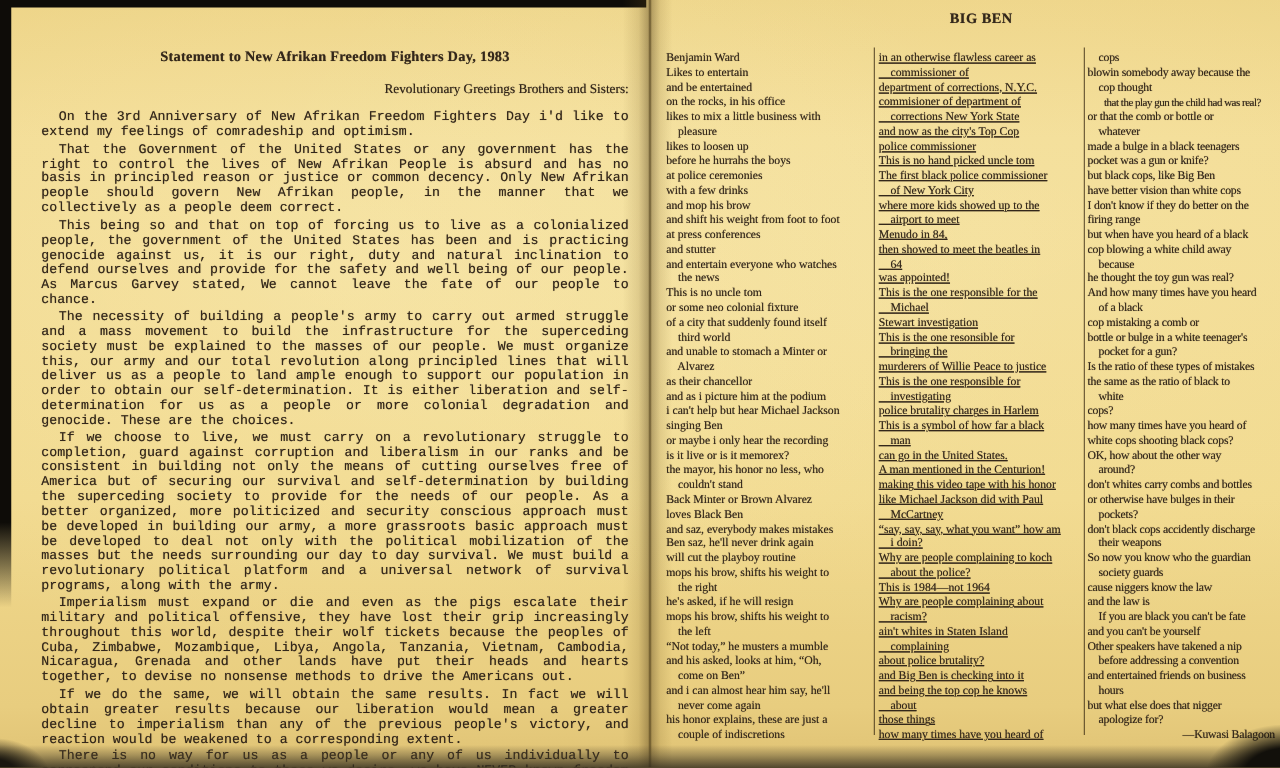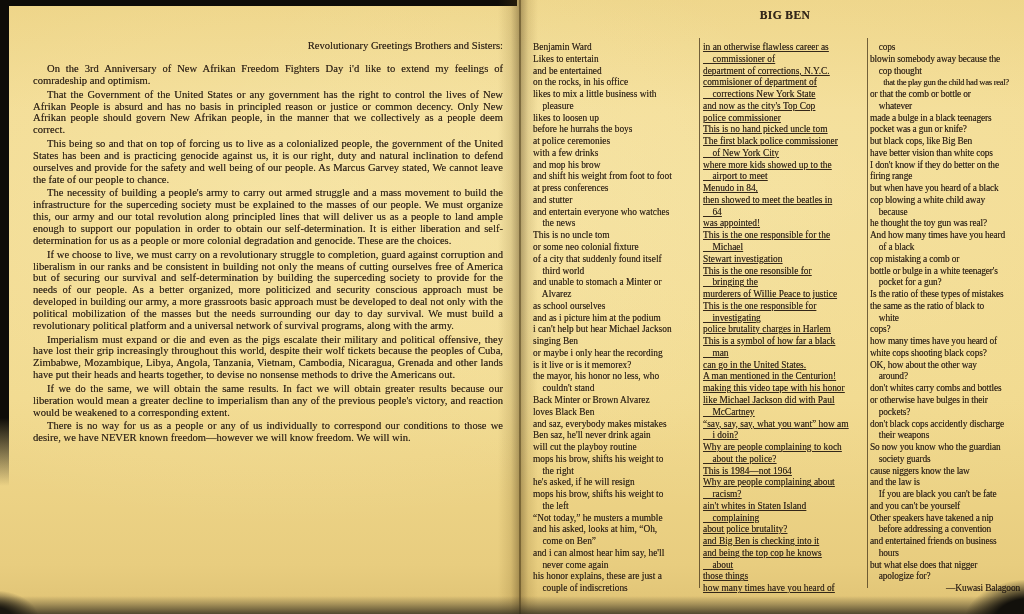--- a/index.html
+++ b/index.html
@@ -26,21 +26,21 @@
     background:linear-gradient(180deg, rgba(70,62,42,0) 0%, rgba(70,62,42,0.38) 45%, rgba(48,43,30,0.8) 100%); }
   .corner-br { position:absolute; right:-6px; bottom:-6px; width:64px; height:40px;
     background:radial-gradient(ellipse at bottom right, #12100b 38%, rgba(18,16,11,0) 72%); }
   .corner-bl { position:absolute; left:-6px; bottom:-6px; width:46px; height:30px;
     background:radial-gradient(ellipse at bottom left, #1a1710 30%, rgba(26,23,16,0) 70%); }
 
   
   .page-left { position:absolute; left:33px; top:40px; width:470px; }
   .stmt-title { font-size:11.5px; font-weight:bold; text-align:center; margin:0 0 14px 0; letter-spacing:0.2px; }
   .salutation { font-size:10.6px; margin:0 0 12px 0;text-align:right; }
-  .para { font-size:10.6px; line-height:11.85px; text-align:justify; text-indent:14px; margin:0 0 2px 0; }
+  .para { font-size:10.6px; line-height:11.85px; text-align:justify; text-indent:14px; margin:0 0 2px 0;font-family:Liberation Mono, monospace; }
   .signoff { font-size:10.8px; text-align:right; margin:14px 8px 0 0; }
   .signature-left { font-size:10.8px; text-align:right; margin:12px 30px 0 0; }
 
   
   .page-right { position:absolute; left:530px; top:0; width:494px; height:614px; }
   .poem-title { position:absolute; left:172px; top:9px; width:166px; text-align:center;
     font-size:11.5px; font-weight:bold; margin:0; letter-spacing:0.4px; }
   .rule { position:absolute; top:38px; width:1px; height:550px; background:rgba(58,43,18,0.7); }
   .rule1 { left:169px; } .rule2 { left:337px; }
   .col { position:absolute; top:42px; font-size:9.4px; line-height:11.76px; }
@@ -55,20 +55,21 @@
 <body>
 
 <div class="scan ink">
 
   <div class="edge-top"></div>
   <div class="edge-left"></div>
   <div class="gutter"></div>
   <div class="gutter-line"></div>
 
   <div class="page-left">
+    <h1 class="stmt-title">Statement to New Afrikan Freedom Fighters Day, 1983</h1>
     <p class="salutation">Revolutionary Greetings Brothers and Sisters:</p>
     <div>
         <div class="para">On the 3rd Anniversary of New Afrikan Freedom Fighters Day i'd like to extend my feelings of comradeship and optimism.</div>
         <div class="para">That the Government of the United States or any government has the right to control the lives of New Afrikan People is absurd and has no basis in principled reason or justice or common decency. Only New Afrikan people should govern New Afrikan people, in the manner that we collectively as a people deem correct.</div>
         <div class="para">This being so and that on top of forcing us to live as a colonialized people, the government of the United States has been and is practicing genocide against us, it is our right, duty and natural inclination to defend ourselves and provide for the safety and well being of our people. As Marcus Garvey stated, We cannot leave the fate of our people to chance.</div>
         <div class="para">The necessity of building a people's army to carry out armed struggle and a mass movement to build the infrastructure for the superceding society must be explained to the masses of our people. We must organize this, our army and our total revolution along principled lines that will deliver us as a people to land ample enough to support our population in order to obtain our self-determination. It is either liberation and self-determination for us as a people or more colonial degradation and genocide. These are the choices.</div>
         <div class="para">If we choose to live, we must carry on a revolutionary struggle to completion, guard against corruption and liberalism in our ranks and be consistent in building not only the means of cutting ourselves free of America but of securing our survival and self-determination by building the superceding society to provide for the needs of our people. As a better organized, more politicized and security conscious approach must be developed in building our army, a more grassroots basic approach must be developed to deal not only with the political mobilization of the masses but the needs surrounding our day to day survival. We must build a revolutionary political platform and a universal network of survival programs, along with the army.</div>
         <div class="para">Imperialism must expand or die and even as the pigs escalate their military and political offensive, they have lost their grip increasingly throughout this world, despite their wolf tickets because the peoples of Cuba, Zimbabwe, Mozambique, Libya, Angola, Tanzania, Vietnam, Cambodia, Nicaragua, Grenada and other lands have put their heads and hearts together, to devise no nonsense methods to drive the Americans out.</div>
         <div class="para">If we do the same, we will obtain the same results. In fact we will obtain greater results because our liberation would mean a greater decline to imperialism than any of the previous people's victory, and reaction would be weakened to a corresponding extent.</div>
         <div class="para">There is no way for us as a people or any of us individually to correspond our conditions to those we desire, we have NEVER known freedom—however we will know freedom. We will win.</div>
@@ -94,21 +95,21 @@
         <div class="pline">at press conferences</div>
         <div class="pline">and stutter</div>
         <div class="pline">and entertain everyone who watches</div>
         <div class="pline">    the news</div>
         <div class="pline">This is no uncle tom</div>
         <div class="pline">or some neo colonial fixture</div>
         <div class="pline">of a city that suddenly found itself</div>
         <div class="pline">    third world</div>
         <div class="pline">and unable to stomach a Minter or</div>
         <div class="pline">    Alvarez</div>
-        <div class="pline">as school ourselves</div>
+        <div class="pline">as their chancellor</div>
         <div class="pline">and as i picture him at the podium</div>
         <div class="pline">i can't help but hear Michael Jackson</div>
         <div class="pline">singing Ben</div>
         <div class="pline">or maybe i only hear the recording</div>
         <div class="pline">is it live or is it memorex?</div>
         <div class="pline">the mayor, his honor no less, who</div>
         <div class="pline">    couldn't stand</div>
         <div class="pline">Back Minter or Brown Alvarez</div>
         <div class="pline">loves Black Ben</div>
         <div class="pline">and saz, everybody makes mistakes</div>

